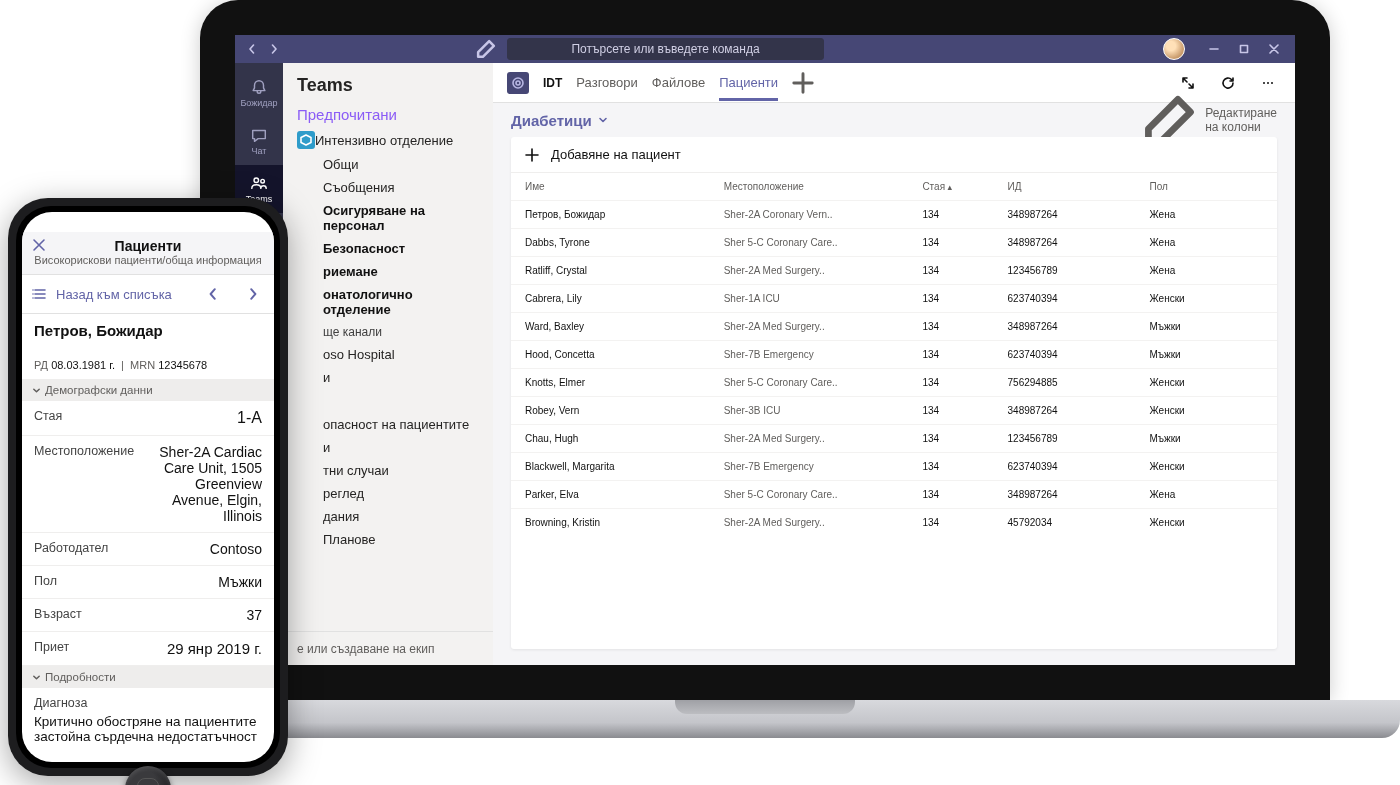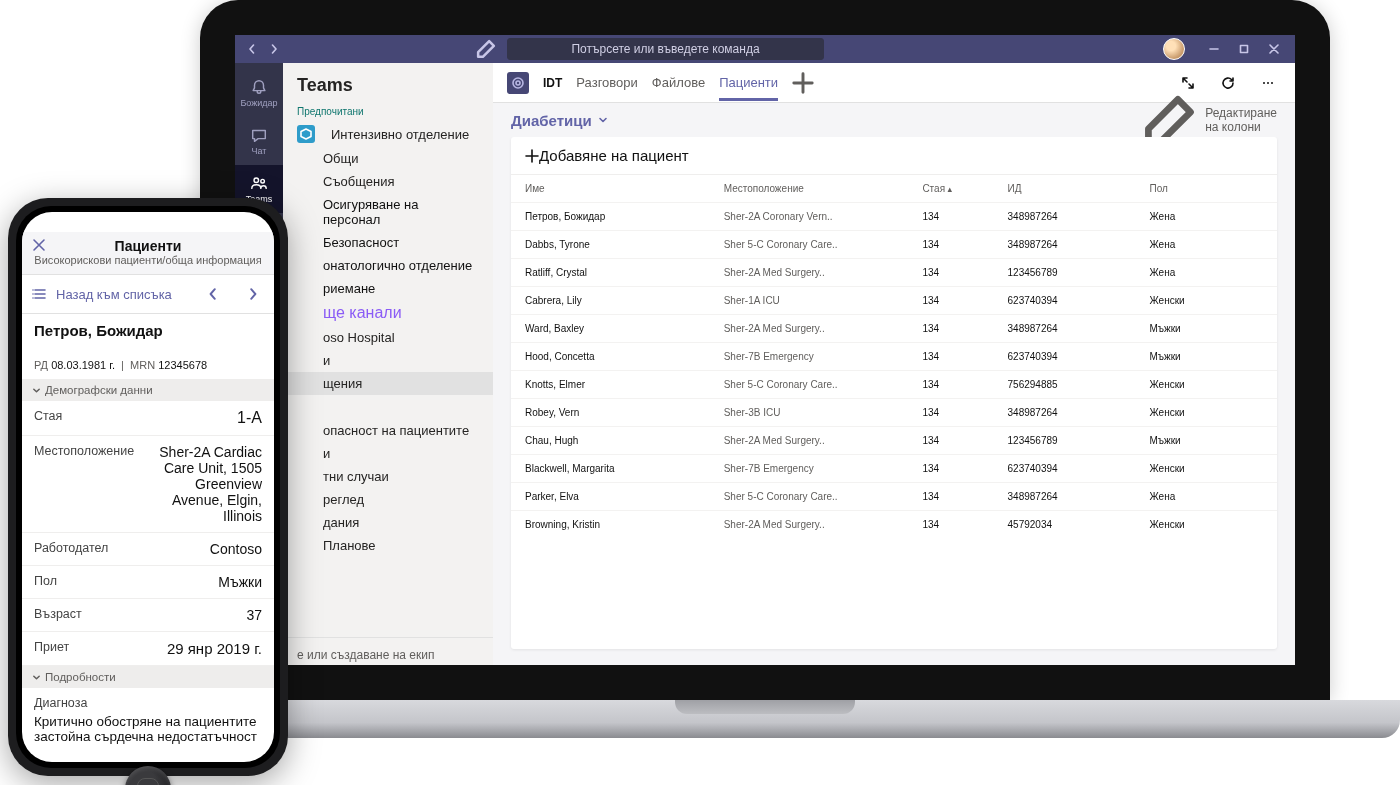--- a/index.html
+++ b/index.html
@@ -95,27 +95,27 @@
   }
   .rail-item{height:48px;width:100%;display:flex;flex-direction:column;align-items:center;justify-content:center;gap:2px;cursor:pointer}
   .rail-item.selected{background:#14142b;color:#fff}
   .rail-item svg{width:18px;height:18px}
 
   .channel-list{
     width:210px;background:#f3f2f1;color:#252423;font-size:13px;
     overflow:hidden;
   }
   .cl-header{padding:12px 14px 6px;font-size:18px;font-weight:700}
-  .cl-section{padding:4px 14px;color:#0f766e;font-size:10px}
-  .cl-team{display:flex;align-items:center;gap:16px;padding:4px 14px;font-size:13px}
+  .cl-section{padding:4px 14px;color:#8b5cf6;font-size:15px}
+  .cl-team{display:flex;align-items:center;gap:0;padding:4px 14px;font-size:13px}
   .cl-team .square{width:18px;height:18px;border-radius:3px;background:#2e9cca;display:flex;align-items:center;justify-content:center;font-size:10px}
   .cl-team .square svg{width:12px;height:12px}
   .cl-channel{padding:4px 14px 4px 40px;font-size:13px;color:#252423;cursor:pointer}
-  .cl-channel.bold{font-weight:400;color:#111}
-  .cl-channel.more{color:#8b5cf6;font-size:16px}
+  .cl-channel.bold{font-weight:700;color:#111}
+  .cl-channel.more{color:#404040;font-size:12px}
   .cl-channel.selected{background:#e1e1e1}
   .cl-join{border-top:1px solid #e1e1e1;padding:10px 14px;font-size:12px;color:#605e5c}
 
   .content{flex:1;background:#f5f5f7;display:flex;flex-direction:column}
   .tabbar{height:40px;background:#fff;display:flex;align-items:center;border-bottom:1px solid #e1e1e1;padding:0 14px;gap:14px}
   .tab-teamicon{width:22px;height:22px;border-radius:3px;background:#464775;display:flex;align-items:center;justify-content:center}
   .tab-teamicon svg{width:14px;height:14px}
   .tab-teamname{font-weight:700;font-size:12px;color:#111}
   .tab{font-size:13px;color:#605e5c;cursor:pointer;padding:10px 0;position:relative}
   .tab.selected{color:#6264a7}
@@ -125,21 +125,21 @@
   .tab-iconbtn{width:26px;height:26px;display:flex;align-items:center;justify-content:center;cursor:pointer;color:#111}
   .tab-iconbtn svg{width:14px;height:14px}
 
   .subbar{height:34px;display:flex;padding:0 18px;justify-content:space-between}
   .subbar-title{font-weight:700;font-size:15px;color:#6264a7;display:flex;align-items:center;gap:6px}
   .subbar-title svg{width:10px;height:10px}
   .subbar-edit{font-size:12px;color:#605e5c;display:flex;align-items:center;gap:6px;cursor:pointer}
 
   .grid-wrap{flex:1;padding:0 18px 16px;overflow:hidden}
   .grid{background:#fff;border-radius:3px;box-shadow:0 1px 3px rgba(0,0,0,.08);display:flex;flex-direction:column;height:100%}
-  .grid-addrow{display:flex;align-items:center;padding:10px 14px;border-bottom:1px solid #efeeed;color:#111;font-size:15px;cursor:pointer}
+  .grid-addrow{display:flex;align-items:center;gap:12px;padding:10px 14px;border-bottom:1px solid #efeeed;color:#111;font-size:13px;cursor:pointer}
   .grid-addrow svg{width:14px;height:14px}
   .grid-head,.grid-row{display:grid;grid-template-columns:1.4fr 1.4fr .6fr 1fr .8fr;padding:8px 14px;align-items:center;font-size:10px}
   .grid-head{color:#605e5c}
   .grid-head .sort::after{content:" ▴";font-size:9px;color:#605e5c}
   .grid-row{border-top:1px solid #f3f2f1;color:#111}
   .grid-row .col-loc{color:#605e5c}
 
   
   .phone {
     position: absolute;
@@ -265,26 +265,25 @@
                 <svg viewBox="0 0 12 12" style="stroke:#fff">
                   <path d="M6 1l5 2.5v5L6 11 1 8.5v-5z"></path>
                 </svg>
               </span>
             <span>Интензивно отделение</span>
           </div>
           <div class="cl-channel">Общи</div>
           <div class="cl-channel">Съобщения</div>
           <div class="cl-channel bold">Осигуряване на персонал</div>
           <div class="cl-channel bold">Безопасност</div>
+          <div class="cl-channel bold">риемане</div>
           <div class="cl-channel bold">онатологично отделение</div>
-          <div class="cl-channel bold">риемане</div>
           <div class="cl-channel more">ще канали</div>
           <div class="cl-channel">oso Hospital</div>
           <div class="cl-channel">и</div>
-          <div class="cl-channel selected">щения</div>
           <div style="height:24px"></div>
           <div class="cl-channel">опасност на пациентите</div>
           <div class="cl-channel">и</div>
           <div class="cl-channel">тни случаи</div>
           <div class="cl-channel">реглед</div>
           <div class="cl-channel">дания</div>
           <div class="cl-channel">Планове</div>
           <div style="height:80px"></div>
           <div class="cl-join">е или създаване на екип</div>
         </div>

